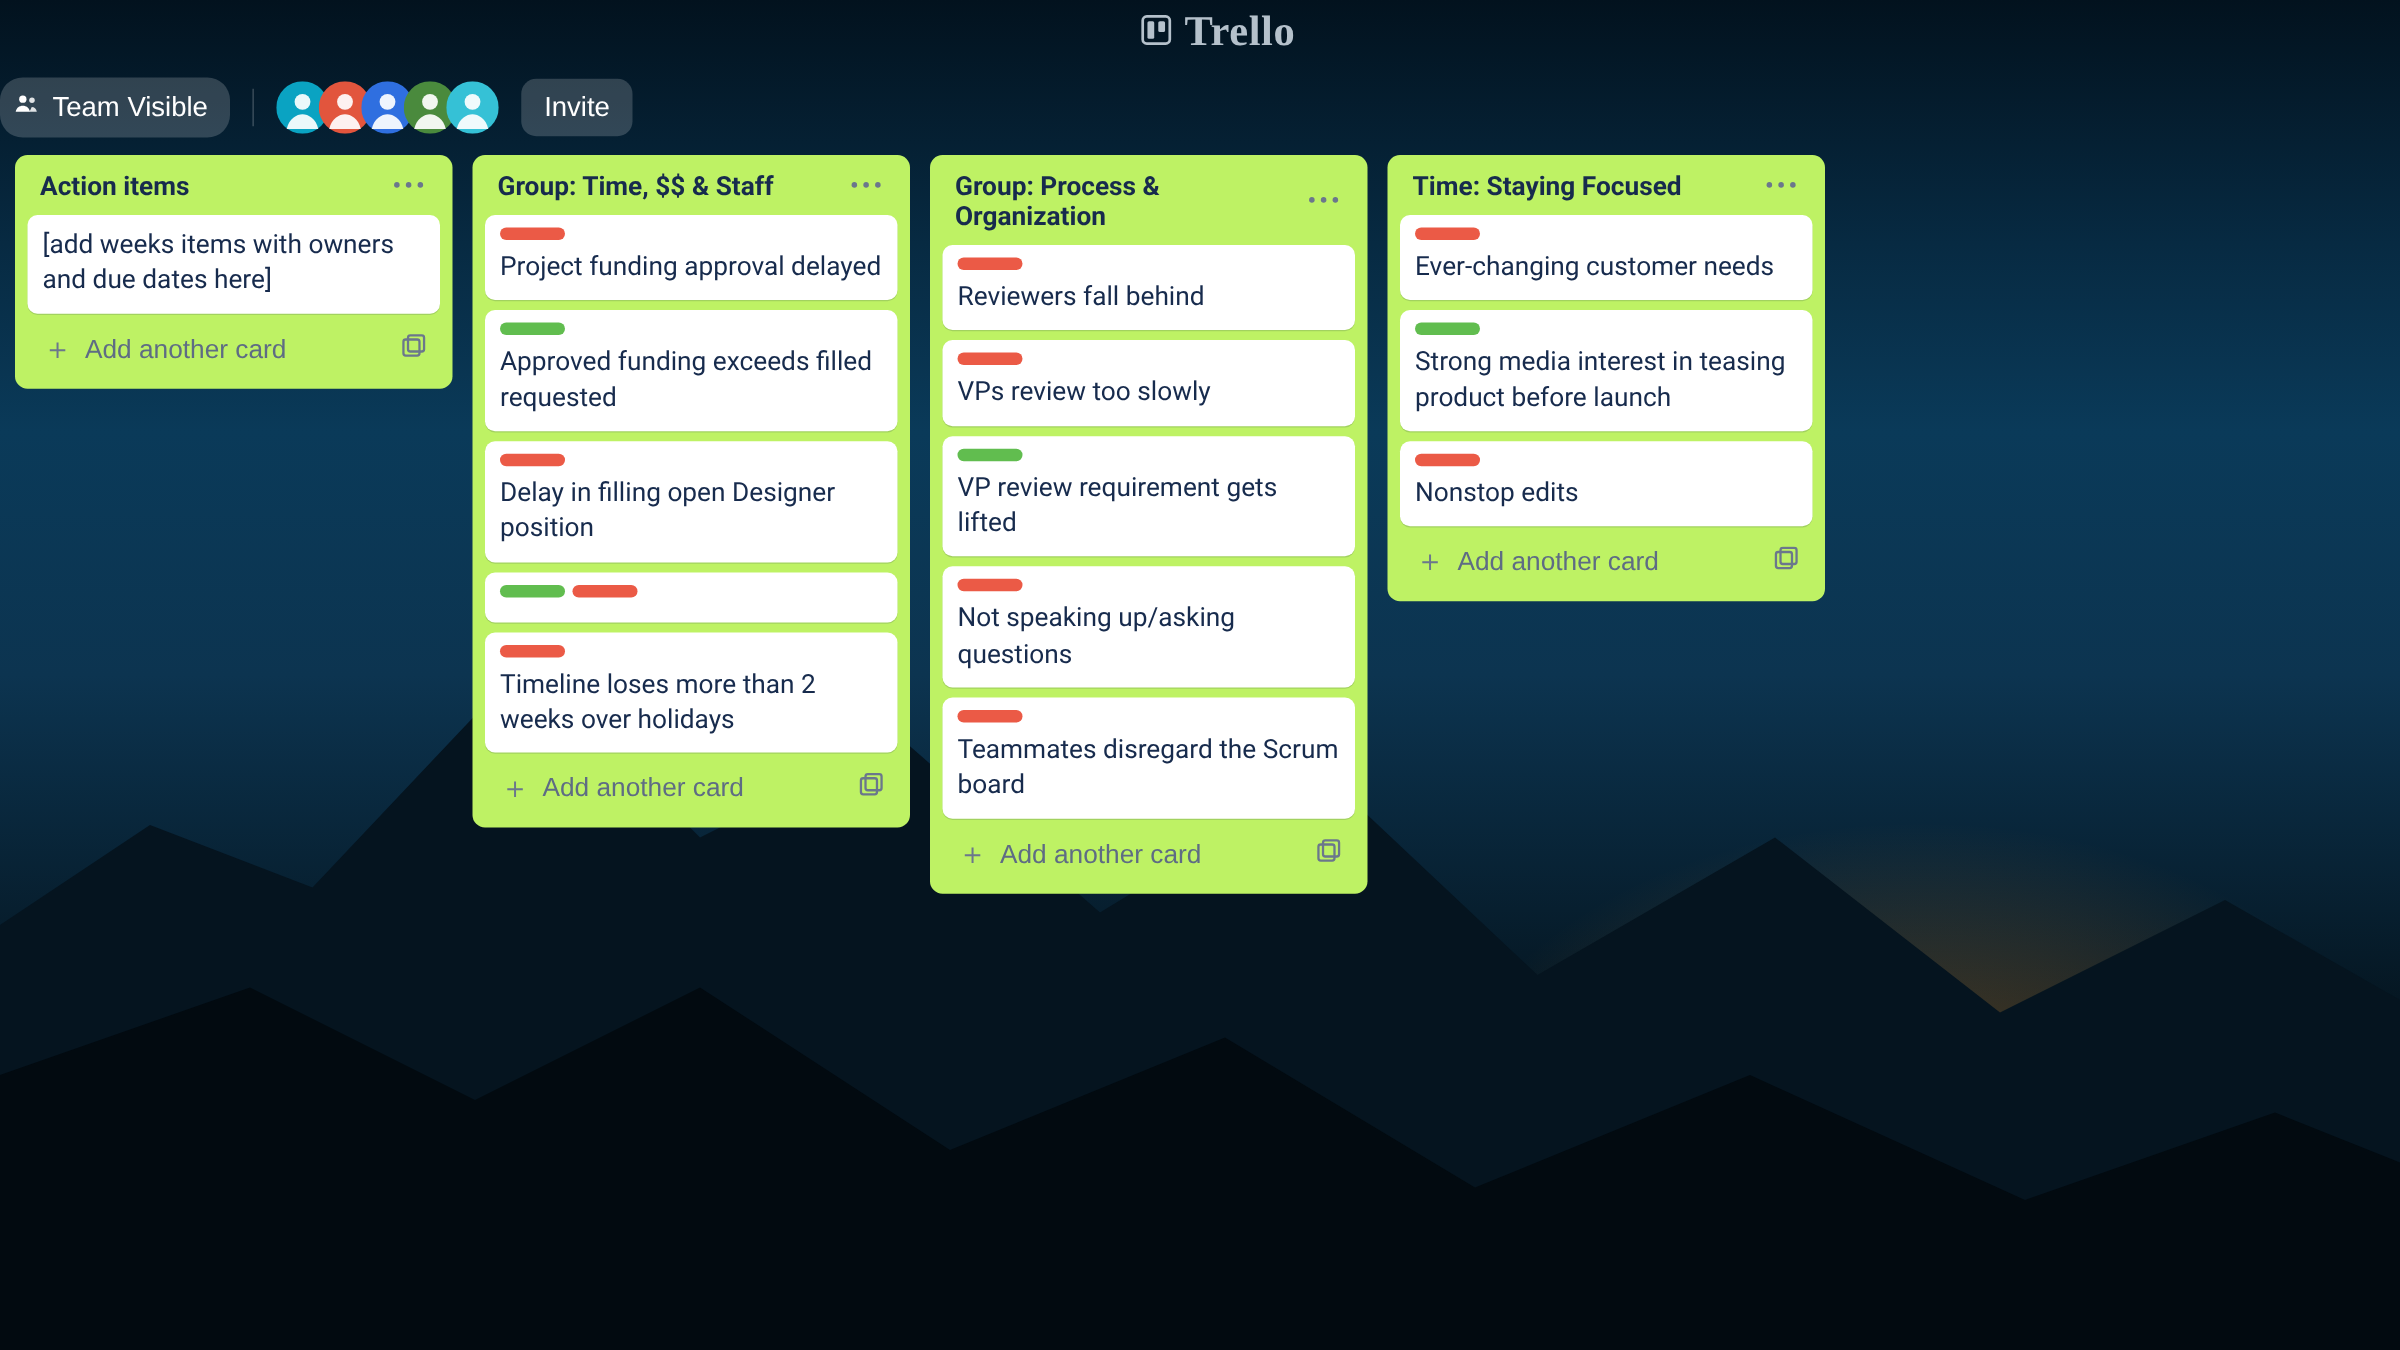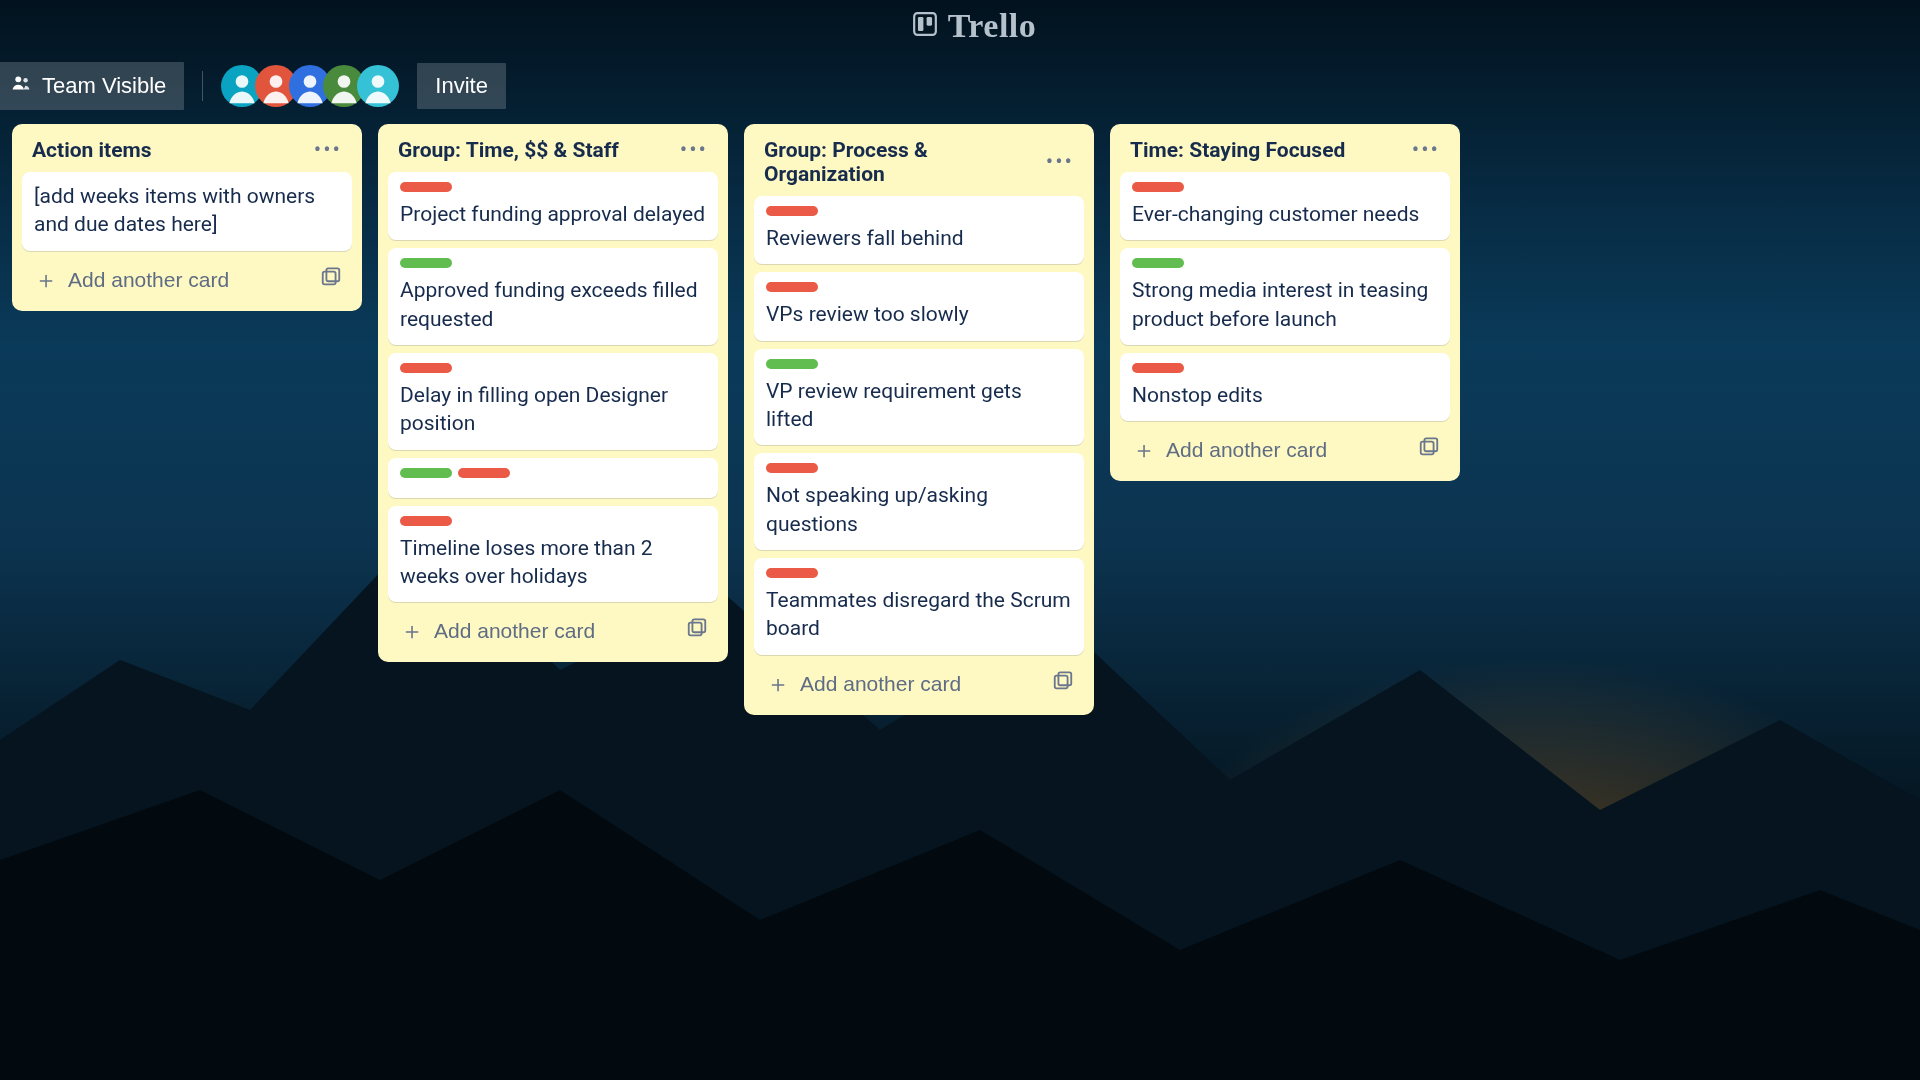--- a/index.html
+++ b/index.html
@@ -41,49 +41,49 @@
     display: flex;
     align-items: center;
     gap: 18px;
     padding: 10px 0 14px 0;
   }
   .chip-btn {
     display: inline-flex;
     align-items: center;
     gap: 10px;
     padding: 10px 18px;
-    border-radius: 1px;
+    border-radius: 12px;
     background: rgba(255,255,255,0.18);
     color: #fff;
     font-size: 22px;
     font-weight: 500;
     cursor: pointer;
     border: none;
   }
-  .chip-btn.first { border-top-left-radius: 0; border-bottom-left-radius: 0; padding-left: 10px; }
+  .chip-btn.first { border-top-left-radius: 0; border-bottom-left-radius: 0; padding-left: 10px; border-radius: 18px; }
   .vsep { width: 1px; height: 30px; background: rgba(255,255,255,0.25); }
   .avatars { display: flex; align-items: center; }
   .avatar {
     width: 42px; height: 42px; border-radius: 50%;
     margin-left: -8px;
     border: 2px solid rgba(0,0,0,0);
     display: flex; align-items: center; justify-content: center;
   }
   .avatar:first-child { margin-left: 0; }
 
   
   .board {
     display: flex;
     gap: 16px;
     padding: 0 12px;
     align-items: flex-start;
   }
   .list {
     width: 350px;
-    background: #fef9c3;
+    background: #bef264;
     border-radius: 10px;
     padding: 12px 10px 10px 10px;
     display: flex;
     flex-direction: column;
     flex-shrink: 0;
   }
   .list-header {
     display: flex;
     align-items: center;
     justify-content: space-between;

